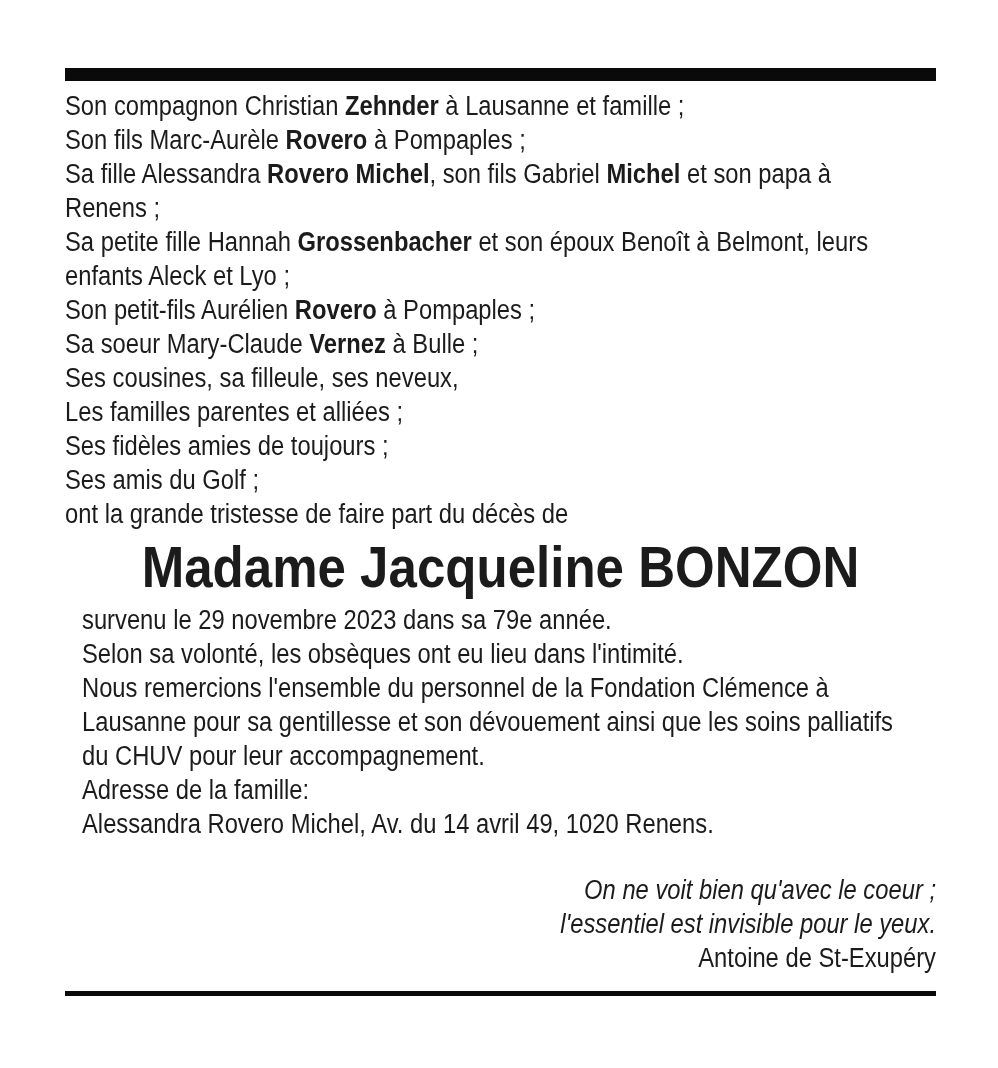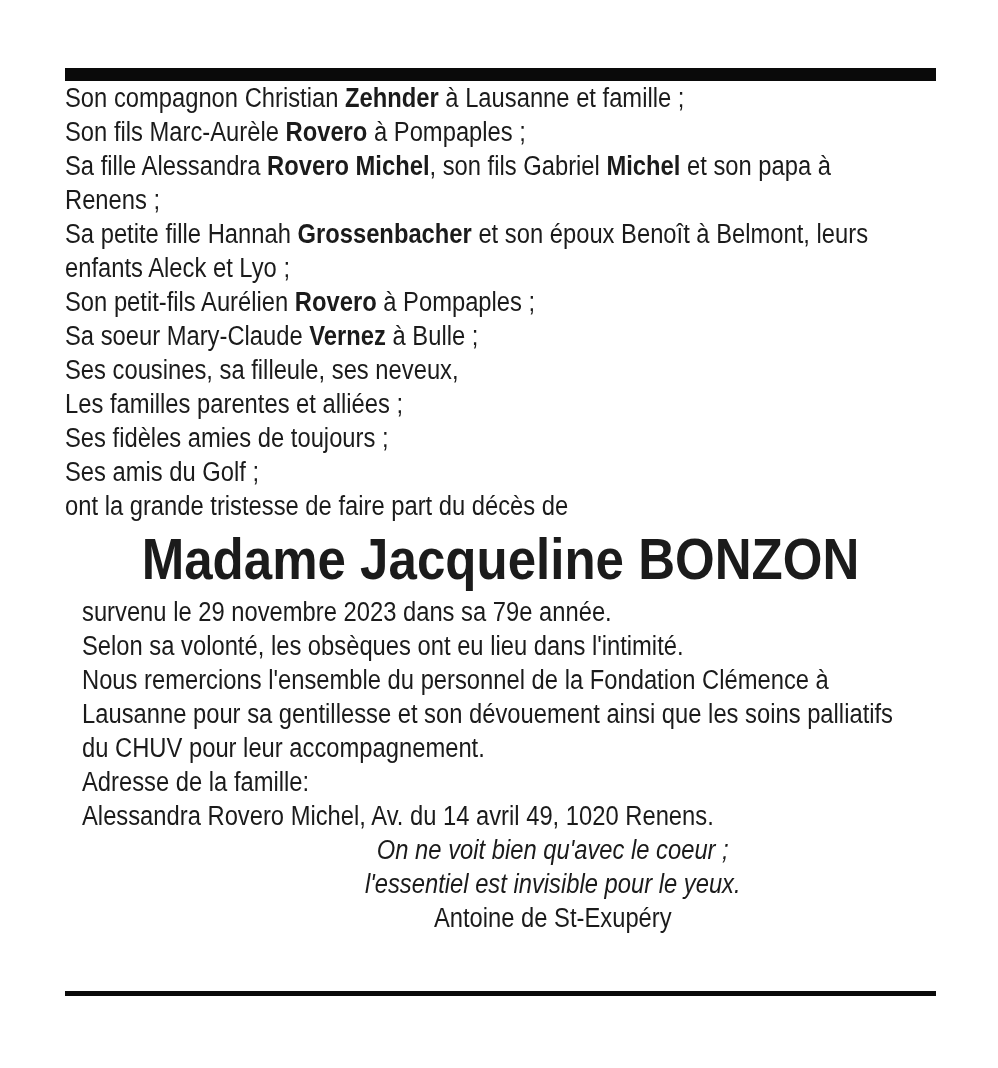--- a/index.html
+++ b/index.html
@@ -23,21 +23,21 @@
     left: 65px;
     top: 0;
     width: 871px;
   }
   .top-rule {
     margin-top: 68px;
     height: 13px;
     background: var(--rule);
   }
   .intro {
-    margin-top: 0;
+    margin-top: 8px;
     font-size: 27px;
     line-height: 34px;
   }
   .line {
     white-space: nowrap;
     transform: scaleX(0.88);
     transform-origin: 0 50%;
   }
   .b { font-weight: bold; }
   .title {
@@ -50,23 +50,24 @@
     white-space: nowrap;
     transform: scaleX(0.88);
     transform-origin: 50% 50%;
   }
   .details {
     font-size: 27px;
     line-height: 34px;
     margin-left: 17px;
   }
   .quote {
+    margin-top: 32px;
     font-size: 27px;
     line-height: 34px;
-    text-align: center;
+    text-align: right;
   }
   .quote .line {
     transform-origin: 100% 50%;
   }
   .quote .italic { font-style: italic; }
   .bottom-rule {
     position: absolute;
     left: 65px;
     top: 991px;
     width: 871px;

